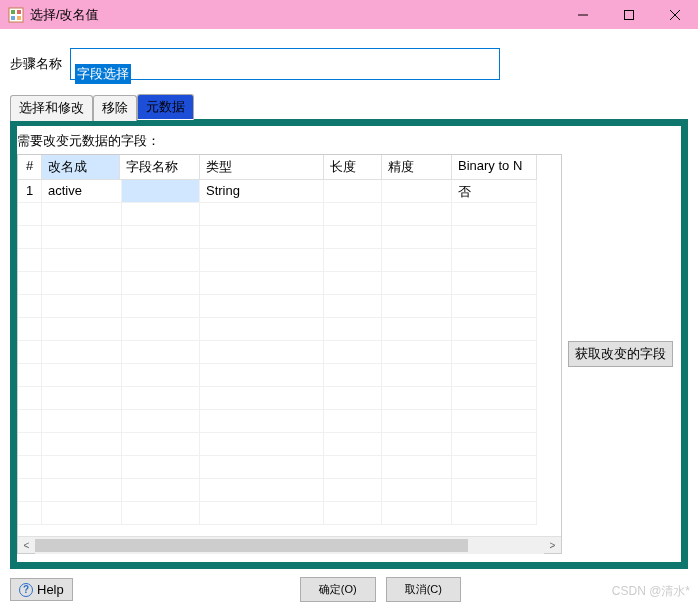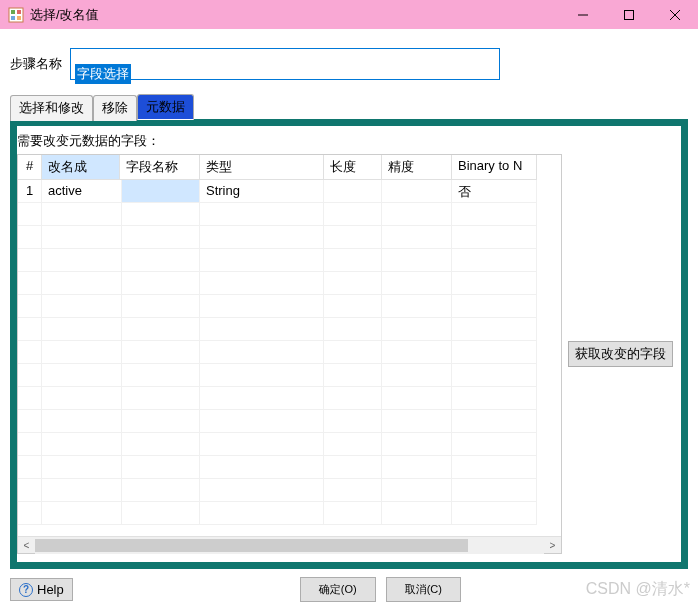--- a/index.html
+++ b/index.html
@@ -40,21 +40,21 @@
 .scroll-left, .scroll-right { width: 17px; height: 17px; display: flex; align-items: center; justify-content: center; font-size: 10px; color: #666; }
 .scroll-track { flex: 1; height: 17px; background: #f0f0f0; position: relative; }
 .scroll-thumb { position: absolute; left: 0; top: 2px; height: 13px; width: 85%; background: #cdcdcd; }
 .side-btns { display: flex; flex-direction: column; justify-content: center; }
 .side-btn { padding: 3px 6px; border: 1px solid #adadad; background: #e1e1e1; font-size: 13px; font-family: inherit; cursor: pointer; }
 .bottom-bar { display: flex; align-items: center; padding: 8px 10px; }
 .help-btn { display: flex; align-items: center; gap: 4px; padding: 3px 8px; border: 1px solid #adadad; background: #e1e1e1; font-size: 13px; font-family: inherit; cursor: pointer; }
 .help-icon { width: 14px; height: 14px; border-radius: 50%; border: 1.5px solid #2a6fc9; color: #2a6fc9; display: flex; align-items: center; justify-content: center; font-size: 10px; font-weight: bold; }
 .center-btns { flex: 1; display: flex; justify-content: center; gap: 10px; }
 .dlg-btn { padding: 4px 18px; border: 1px solid #adadad; background: #e1e1e1; font-size: 11px; font-family: inherit; cursor: pointer; }
-.watermark { position: absolute; right: 8px; bottom: 6px; color: #ccc; font-size: 16px; }
+.watermark { position: absolute; right: 8px; bottom: 6px; color: #ccc; font-size: 12px; }
 .empty-rows .grid-row .cell { color: transparent; }
 </style>
 </head>
 <body>
 
 <div class="titlebar">
   <div class="titlebar-icon">
     <svg width="16" height="16" viewBox="0 0 16 16">
         <rect x="1" y="1" width="14" height="14" fill="#fff" stroke="#c87b4a"></rect>
         <rect x="3" y="3" width="4" height="4" fill="#6aa84f"></rect>

